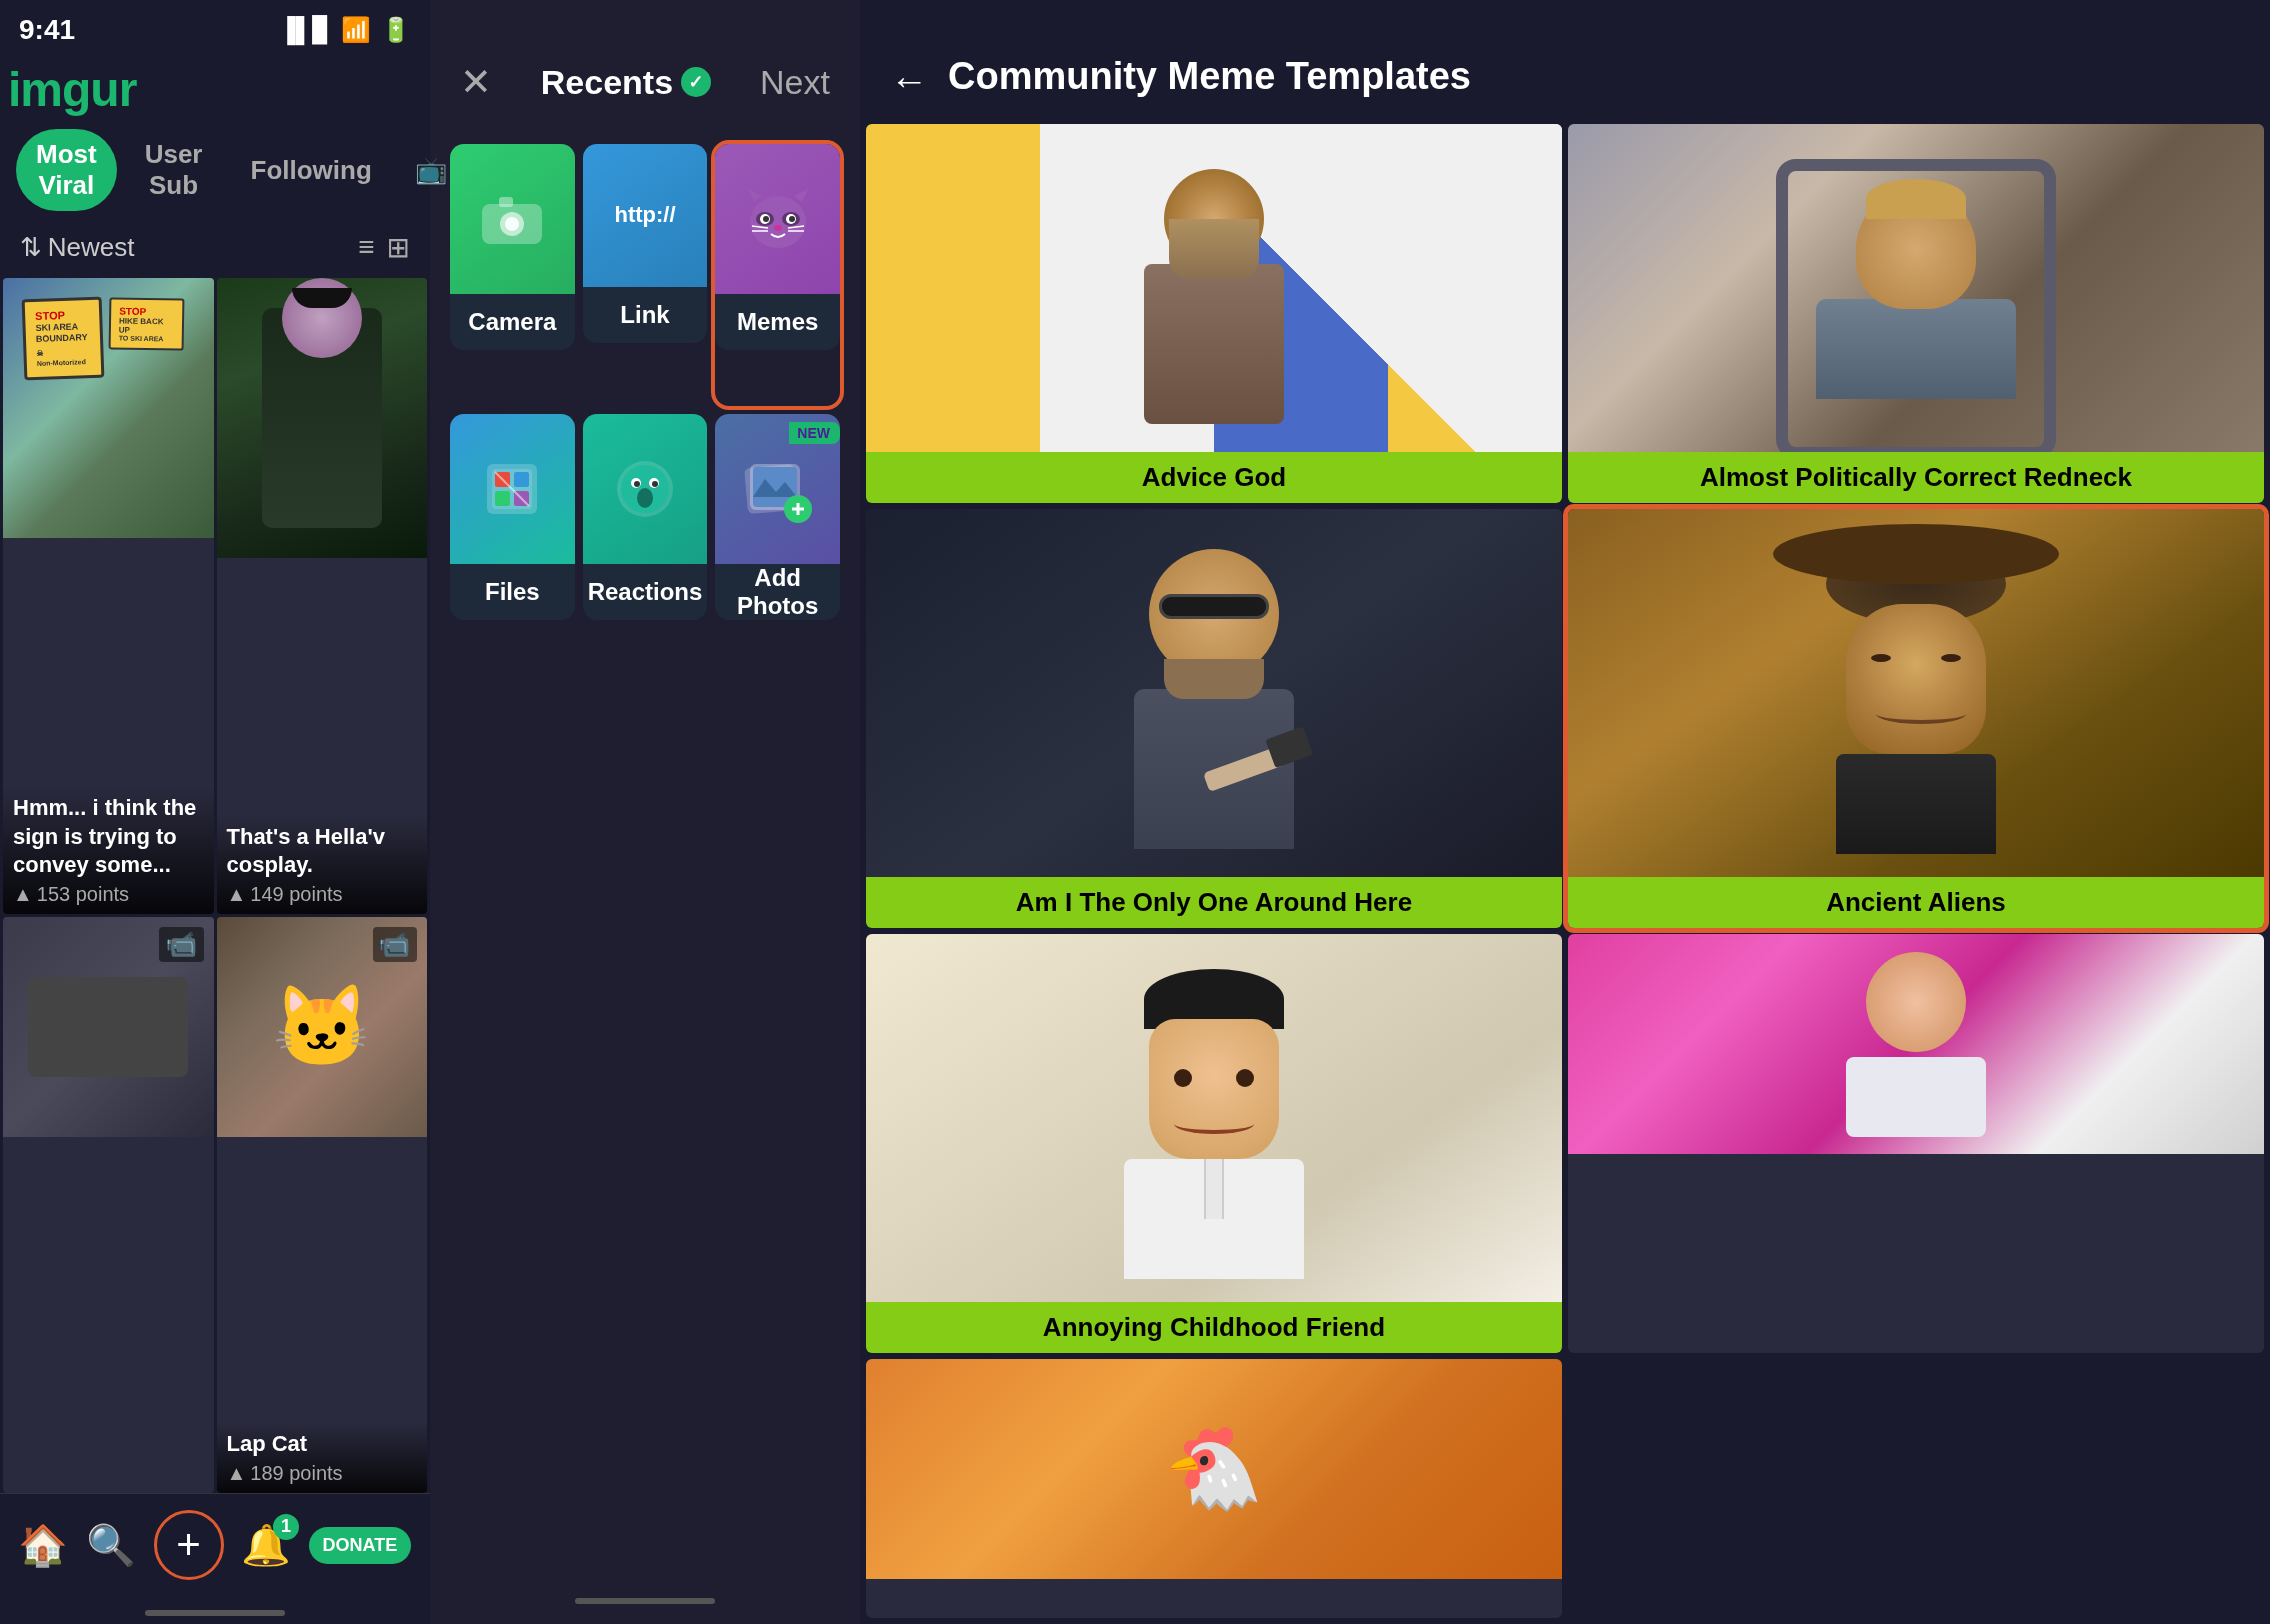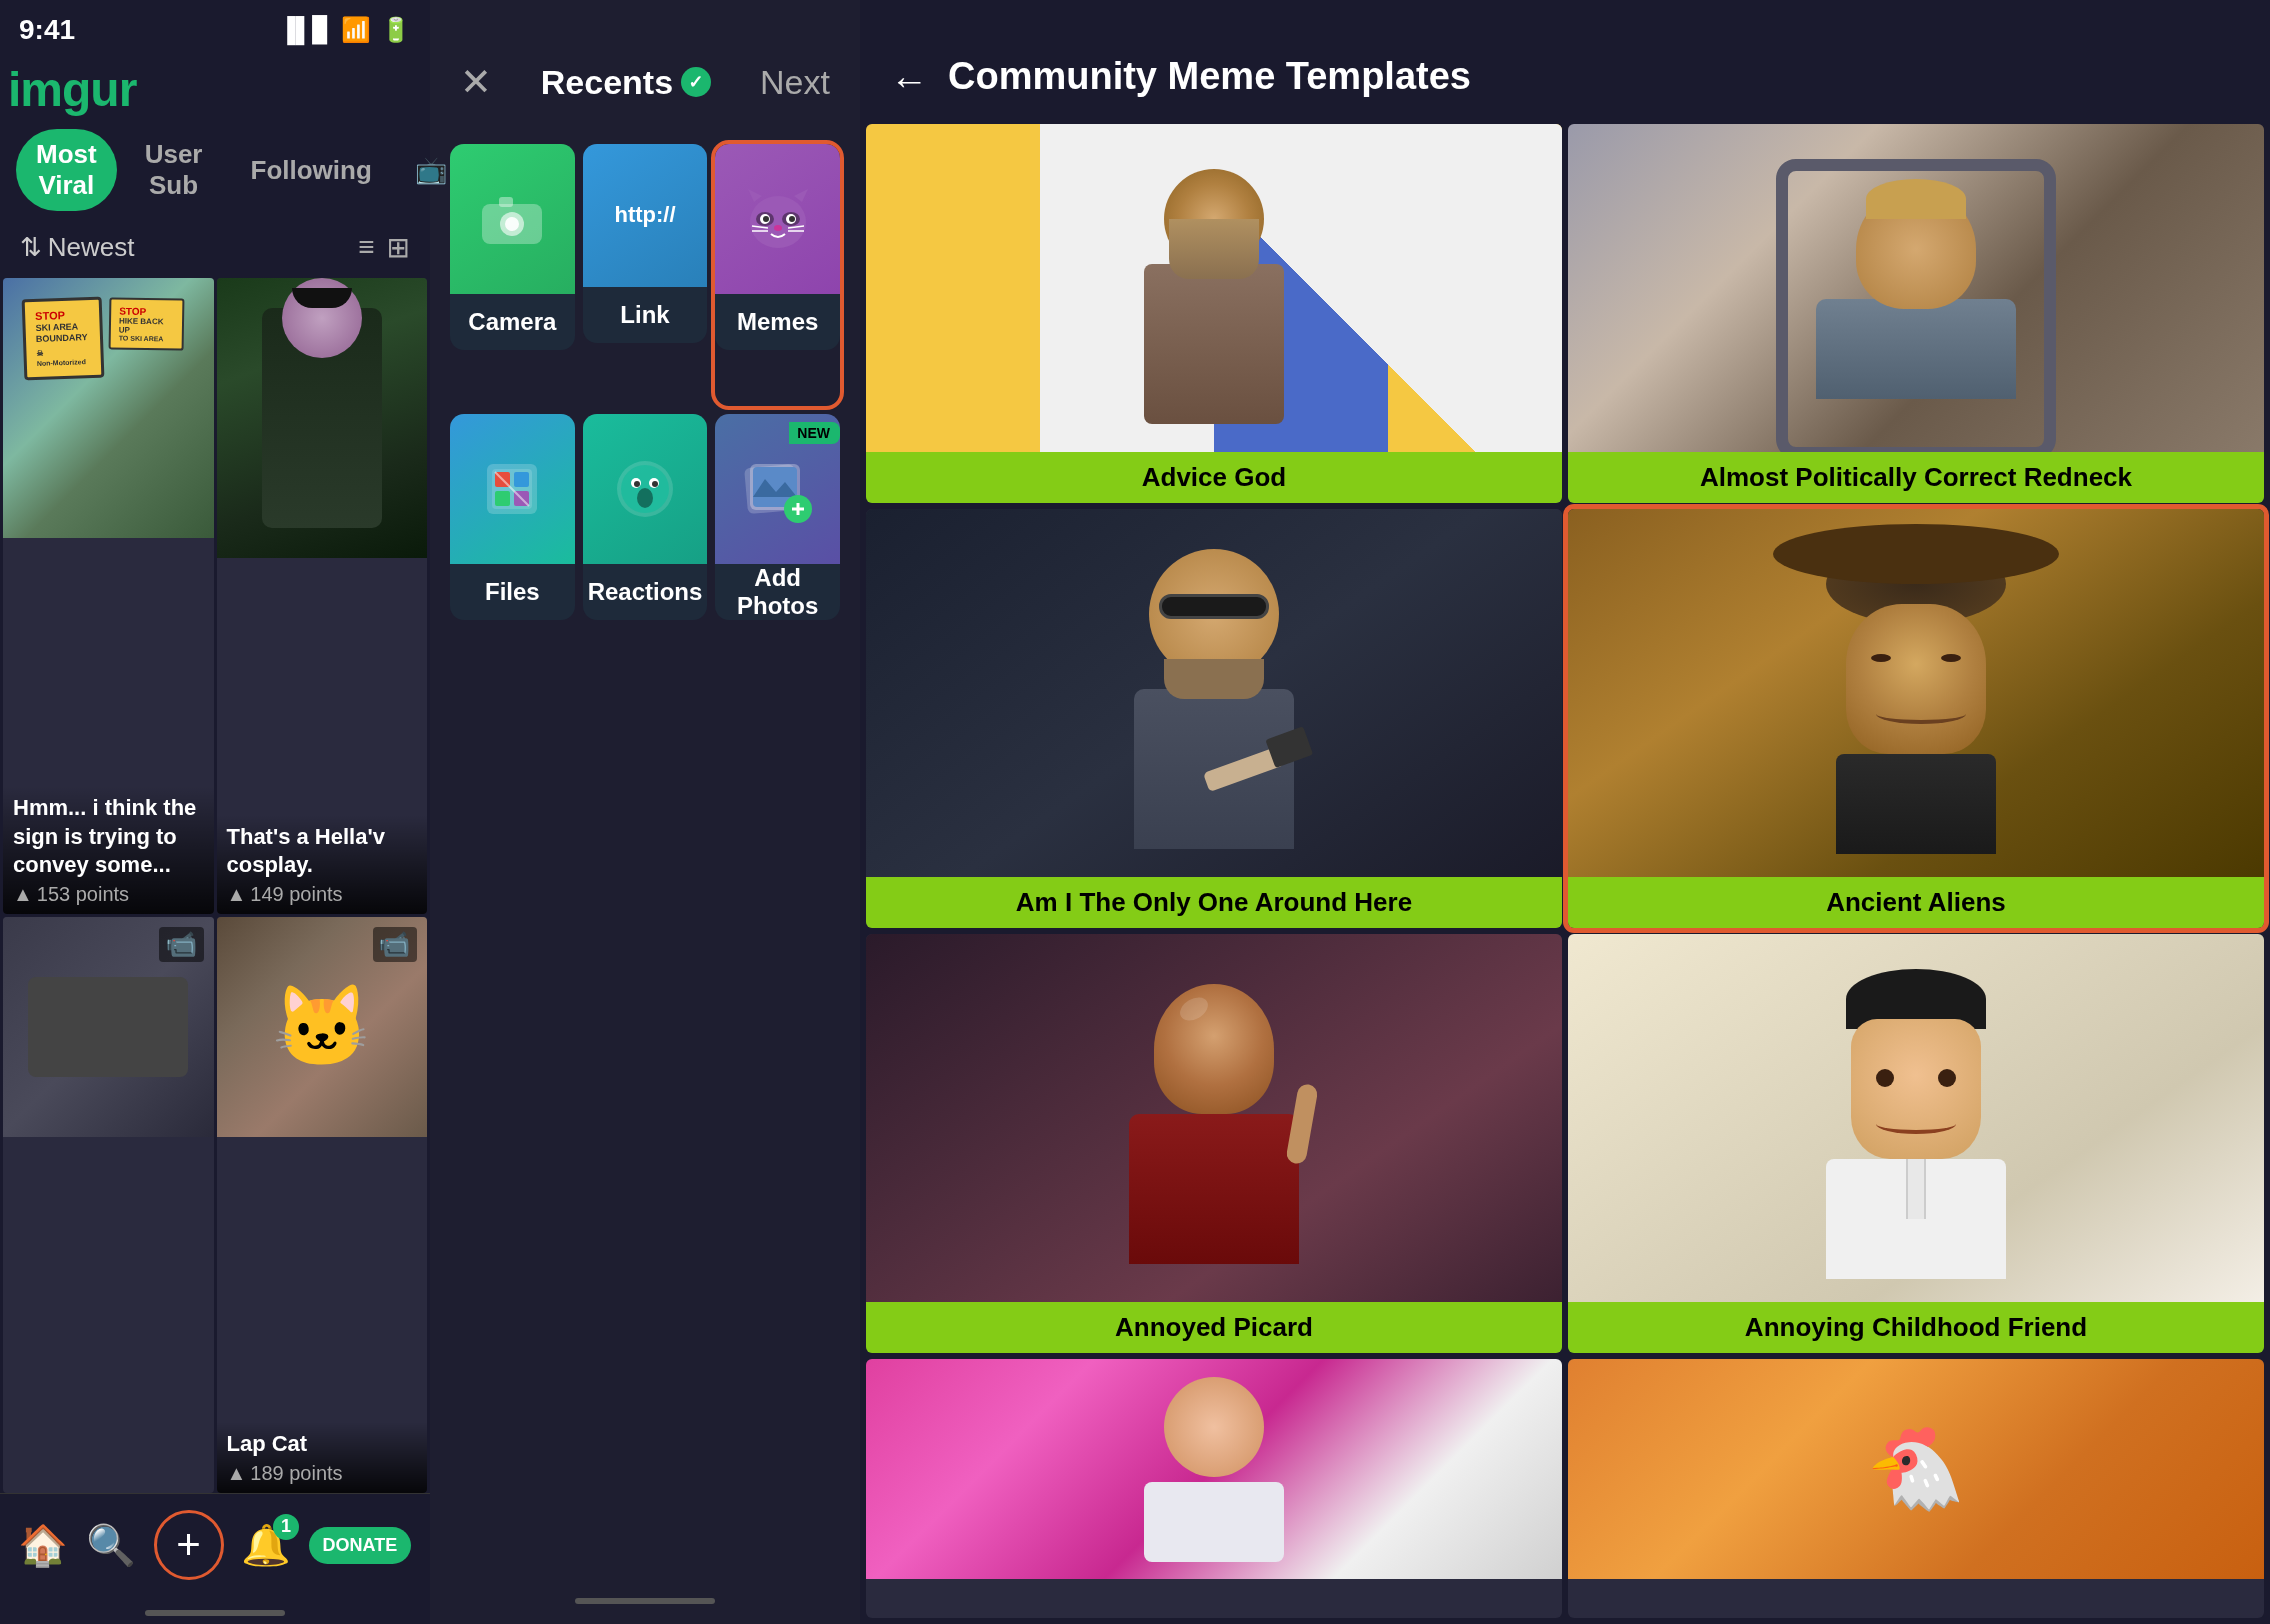--- a/index.html
+++ b/index.html
@@ -377,21 +377,21 @@
       align-items: center;
       justify-content: center;
       position: relative;
     }
 
     .new-badge {
       position: absolute;
       top: 8px;
       right: 0;
       background: #1bb76e;
-      color: #000000;
+      color: #4c1d95;
       font-size: 14px;
       font-weight: 700;
       padding: 3px 10px 3px 8px;
       border-radius: 0 8px 8px 0;
     }
 
     .tile-label {
       background: #1e2a3a;
       padding: 10px;
       text-align: center;
@@ -801,38 +801,20 @@
             <div style="position:absolute;top:50px;left:25px;width:20px;height:8px;background:#3a2010;border-radius:50%;"></div>
             <div style="position:absolute;top:50px;right:25px;width:20px;height:8px;background:#3a2010;border-radius:50%;"></div>
           </div>
 
           <div style="width:160px;height:100px;background:linear-gradient(180deg,#2a2a2a,#1a1a1a);border-radius:8px 8px 0 0;margin:0 auto;"></div>
         </div>
       </div>
       <div class="meme-label">Ancient Aliens</div>
     </div>
 
-    <div class="meme-card">
-      <div style="width:100%;height:380px;background:linear-gradient(145deg,#2a1a2a,#4a2a3a,#6a3a4a,#3a2030);position:relative;display:flex;align-items:center;justify-content:center;">
-
-        <div style="text-align:center;">
-
-          <div style="width:120px;height:130px;background:radial-gradient(circle at 50% 40%,#d4a070,#b07040,#8a5020);border-radius:50% 50% 40% 40%;margin:0 auto;position:relative;">
-
-            <div style="position:absolute;top:15px;left:25px;width:30px;height:20px;background:rgba(255,255,255,0.15);border-radius:50%;transform:rotate(-30deg);"></div>
-
-          </div>
-
-          <div style="position:absolute;bottom:180px;right:220px;width:80px;height:20px;background:#c09060;border-radius:10px;transform:rotate(-80deg);"></div>
-
-          <div style="width:170px;height:150px;background:linear-gradient(180deg,#8a1a1a,#6a0a0a);border-radius:10px 10px 0 0;margin:0 auto;"></div>
-        </div>
-      </div>
-      <div class="meme-label">Annoyed Picard</div>
-    </div>
 
     <div class="meme-card">
       <div style="width:100%;height:380px;background:linear-gradient(145deg,#f0e8d0,#e0d8c0,#d0c8b0,#f5f0e8);position:relative;display:flex;align-items:center;justify-content:center;">
 
         <div style="text-align:center;">
 
           <div style="width:140px;height:60px;background:#1a1a1a;border-radius:50% 50% 0 0;margin:0 auto;"></div>
 
           <div style="width:130px;height:140px;background:radial-gradient(circle at 50% 40%,#f0c090,#d0a060);border-radius:20% 20% 30% 30%;margin:-10px auto 0;position:relative;">
 

